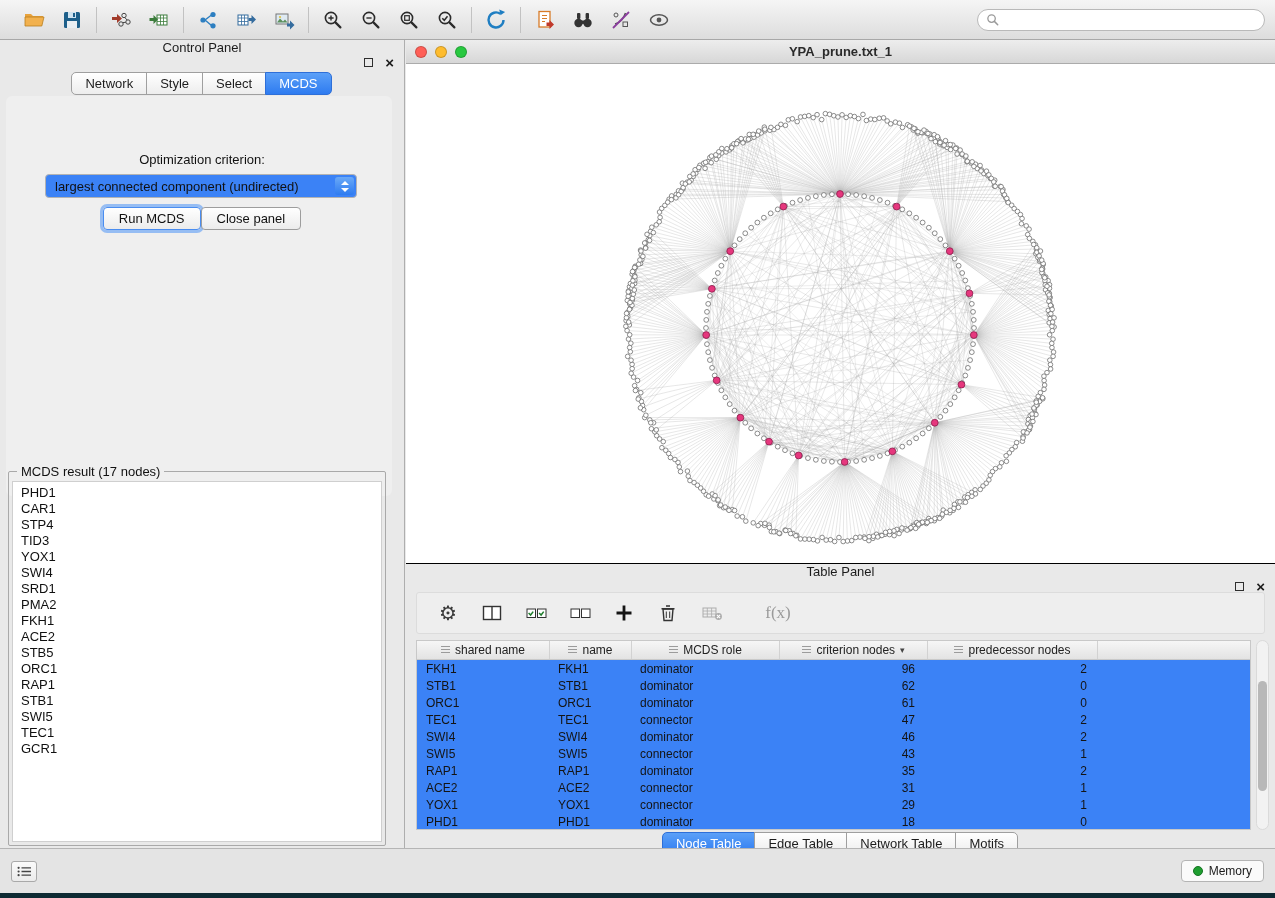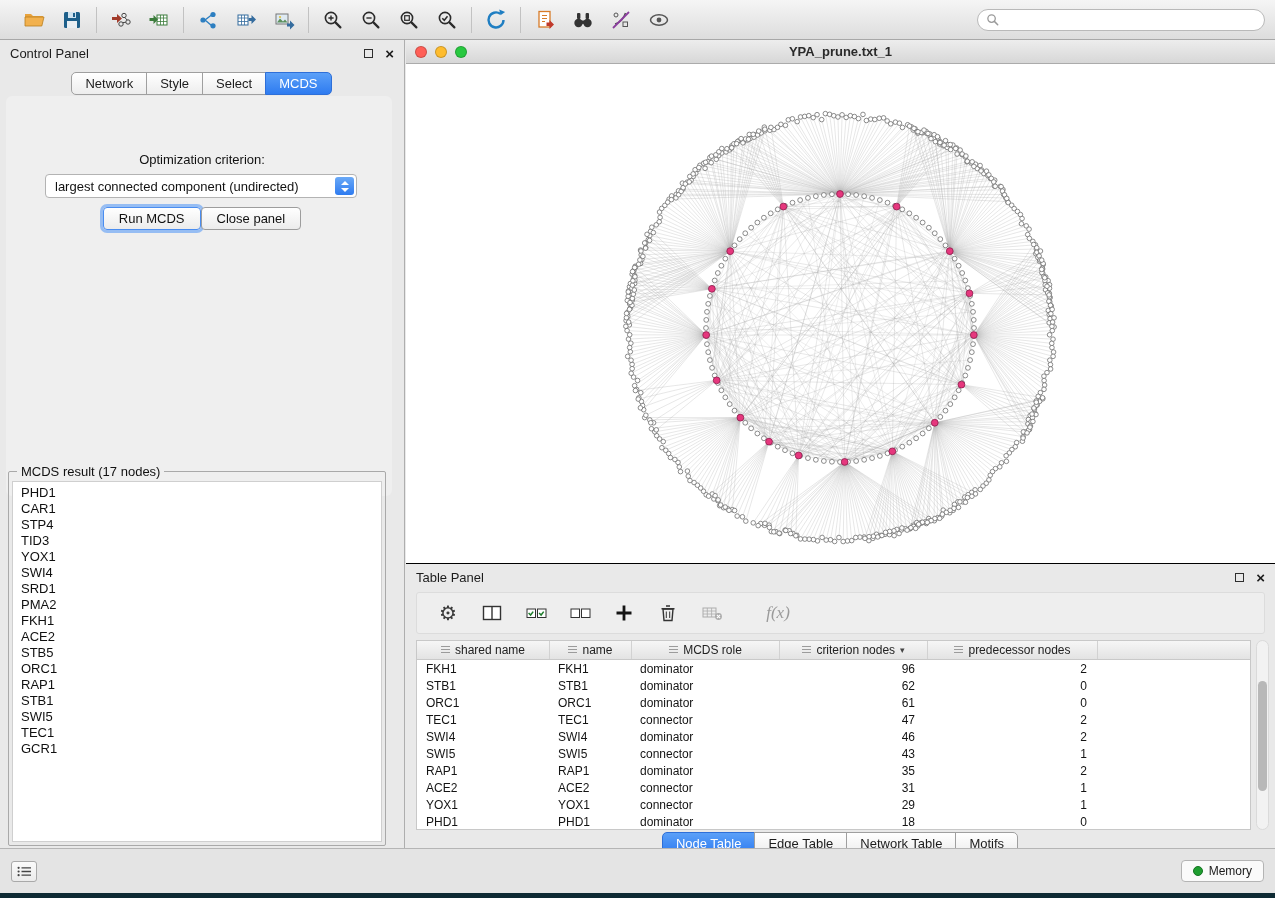--- a/index.html
+++ b/index.html
@@ -18,34 +18,34 @@
   .icon-btn { width:30px; height:28px; display:flex; align-items:center; justify-content:center;
     border-radius:4px; cursor:default; }
   .icon-btn svg { display:block; }
   .search { margin-left:auto; width:288px; height:22px; background:#fff; border:1px solid #b9b9b9;
     border-radius:11px; display:flex; align-items:center; padding:0 8px; gap:5px; }
   .search input { border:0; outline:none; flex:1; font-size:12px; background:transparent; }
 
   
   .control-panel { position:absolute; left:0; top:40px; width:405px; bottom:31px;
     background:#e9e9e9; border-right:1px solid #aeaeae; }
-  .panel-header { height:26px; display:flex; align-items:center; padding:0 10px; font-size:13px; color:#1c1c1c; }
+  .panel-header { height:26px; display:flex; align-items:center; padding:0 10px; font-size:13px; color:#1c1c1c;flex-direction:column; }
   .win-ctrls { margin-left:auto; display:flex; align-items:center; gap:12px; }
   .sq-icon { width:9px; height:9px; border:1.5px solid #2e2e2e; display:inline-block; }
   .x-icon { font-size:15px; font-weight:bold; color:#1c1c1c; line-height:1; }
   .cp-surface { position:absolute; left:6px; right:12px; top:56px; height:400px;
     background:#efefef; border-radius:6px; }
   .cp-tabs { position:absolute; left:0; right:0; top:32px; display:flex; justify-content:center; }
   .tab { font-size:13px; padding:3px 13px; border:1px solid #9f9f9f; margin-left:-1px;
     background:linear-gradient(#ffffff,#ededed); color:#1c1c1c; cursor:default; }
   .tab:first-child { border-radius:5px 0 0 5px; }
   .tab:last-child  { border-radius:0 5px 5px 0; }
   .tab.active { background:linear-gradient(#5ba0f8,#2e7bf0); border-color:#2e6fd8; color:#fff; }
   .opt-label { position:absolute; left:0; right:0; top:112px; text-align:center; font-size:13px; color:#111; }
-  .combo { position:absolute; left:45px; top:134px; width:312px; height:24px; background:#ffffff;
+  .combo { position:absolute; left:45px; top:134px; width:312px; height:24px; background:#3b82f6;
     border:1px solid #b3b3b3; border-radius:4px; font-size:13px; color:#111;
     display:flex; align-items:center; padding:0 26px 0 9px; }
   .spin { position:absolute; right:2px; top:2px; bottom:2px; width:19px; border-radius:3px;
     background:linear-gradient(#6aa9f7,#2e7bf0); display:flex; flex-direction:column;
     align-items:center; justify-content:center; gap:3px; }
   .tri-up { width:0; height:0; border-left:4px solid transparent; border-right:4px solid transparent;
     border-bottom:4px solid #fff; }
   .tri-down { width:0; height:0; border-left:4px solid transparent; border-right:4px solid transparent;
     border-top:4px solid #fff; }
   .btn-row { position:absolute; left:0; right:0; top:167px; display:flex; justify-content:center; }
@@ -71,22 +71,22 @@
   .net-canvas svg { width:100%; height:100%; }
 
   
   .table-panel { position:absolute; left:406px; top:563px; right:0; bottom:31px;
     background:#e9e9e9; border-top:1px solid #000000; }
   .tp-toolbar { position:absolute; left:10px; right:10px; top:28px; height:42px;
     background:#eeeeee; border:1px solid #dcdcdc; border-radius:3px;
     display:flex; align-items:center; gap:10px; padding:0 14px; }
   .tp-toolbar .icon-btn { width:34px; }
   .gear { font-size:20px; color:#3a3a3a; line-height:1; }
-  .fx { font-family:"Liberation Serif", serif; font-style:italic; font-size:17px; color:#9a9a9a;margin-left:44px; }
-  .tgrid { position:absolute; left:10px; right:24px; top:76px; height:190px; background:#ffffff;
+  .fx { font-family:"Liberation Serif", serif; font-size:17px; color:#9a9a9a;margin-left:44px; }
+  .tgrid { position:absolute; left:10px; right:24px; top:76px; height:190px; background:#3b82f6;
     border:1px solid #c8c8c8; overflow:hidden; }
   .thead { display:flex; height:19px; background:linear-gradient(#f6f6f6,#e3e3e3);
     border-bottom:1px solid #c9c9c9; font-size:12px; color:#222; }
   .th { display:flex; align-items:center; justify-content:center; gap:5px;
     border-right:1px solid #d2d2d2; overflow:hidden; white-space:nowrap; }
   .th.filler { flex:1; border-right:0; }
   .th-icon { width:9px; height:8px; display:inline-block;
     background:repeating-linear-gradient(#9b9b9b 0 1px, transparent 1px 3px); }
   .sort-arrow { font-size:9px; color:#444; }
   .w0{width:133px}.w1{width:82px}.w2{width:148px}.w3{width:148px}.w4{width:170px}

